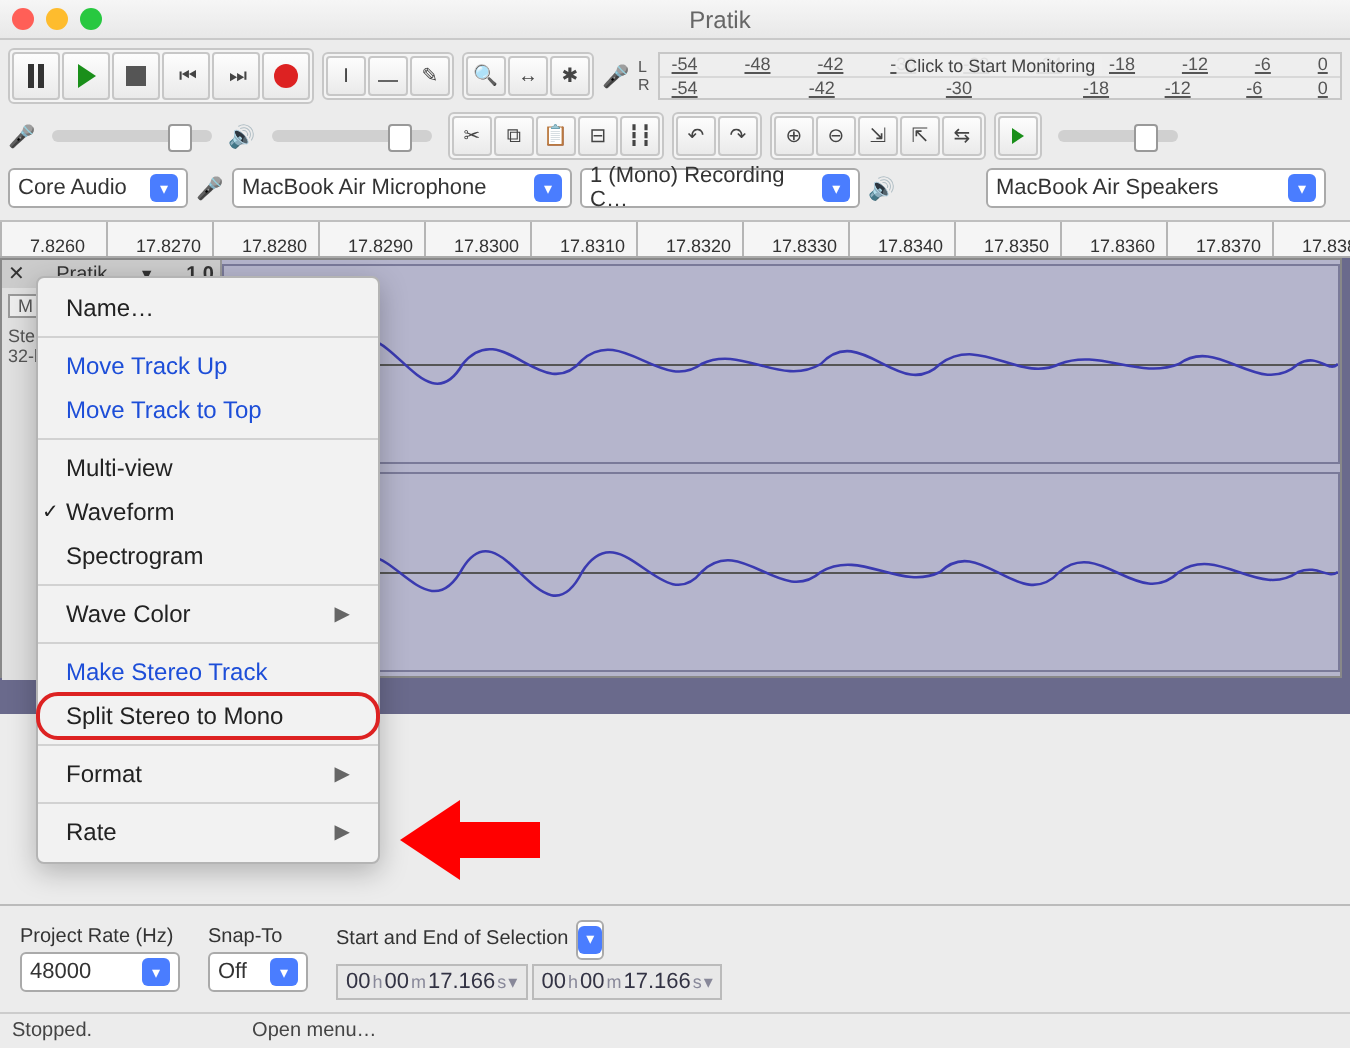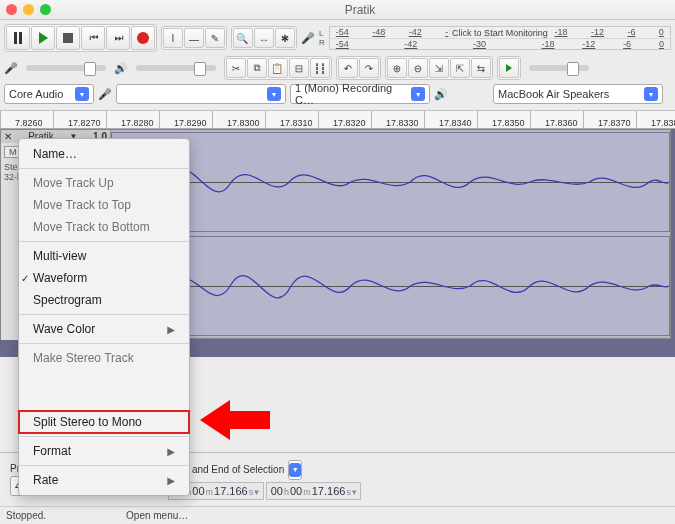--- a/index.html
+++ b/index.html
@@ -47,24 +47,24 @@
 .track-title{display:flex;align-items:center;justify-content:space-between;padding:1px 3px;background:#ccc;}
 .track-title .tri{font-size:8px;}
 .wave-panel{position:absolute;left:110px;right:0;height:100px;background:#b5b5cc;border:1px solid #7a7a99;}
 .wave-panel.top{top:2px;} .wave-panel.bot{top:106px;}
 .wave-mid{position:absolute;left:0;right:0;top:50%;height:1px;background:#555;}
 svg.wave{position:absolute;left:0;top:0;width:100%;height:100%;}
 
 
 .ctx-menu { position:absolute; left:18px; top:138px; width:172px; background:#f2f2f2; border:1px solid #b4b4b4; border-radius:4px; box-shadow:0 4px 14px rgba(0,0,0,0.25); padding:4px 0; z-index:50;}
 .ctx-item{padding:4px 14px;font-size:12px;color:#222;display:flex;align-items:center;justify-content:space-between;}
-.ctx-item.disabled{color:#737373;}
+.ctx-item.disabled{color:#1d4ed8;}
 .ctx-sep{height:1px;background:#d2d2d2;margin:3px 0;}
 .ctx-item .sub{font-size:10px;color:#666;}
-.ctx-item.highlight{outline:2px solid #d22;outline-offset:-1px;border-radius:0;margin-top:42px;}
+.ctx-item.highlight{outline:2px solid #d22;outline-offset:-1px;border-radius:10px;}
 .ctx-check{position:absolute;left:2px;font-size:10px;}
 .ctx-item{position:relative;}
 
 
 .red-arrow{position:absolute;left:200px;top:395px;z-index:60;}
 
 
 .bottombar{position:absolute;left:0;right:0;bottom:18px;height:54px;background:#ececec;border-top:1px solid #bbb;display:flex;align-items:center;gap:14px;padding:4px 10px;}
 .b-col{display:flex;flex-direction:column;gap:2px;}
 .b-label{font-size:10px;color:#333;}
@@ -195,20 +195,21 @@
     <div class="slider" style="width:60px;"></div>
   </div>
 
   <div class="device-row">
     <div class="select" style="width:90px;">
       <span>Core Audio</span>
         <span class="arrow">▾</span>
     </div>
     <span class="icon">🎤</span>
     <div class="select" style="width:170px;">
+      <span>MacBook Air Microphone</span>
         <span class="arrow">▾</span>
     </div>
     <div class="select" style="width:140px;">
       <span>1 (Mono) Recording C…</span>
         <span class="arrow">▾</span>
     </div>
     <span class="icon">🔊</span>
     <div class="select" style="width:170px;margin-left:41px;">
       <span>MacBook Air Speakers</span>
         <span class="arrow">▾</span>
@@ -267,23 +268,20 @@
   <div class="ctx-item">
       <span>Name…</span>
     </div>
   <div class="ctx-sep"></div>
   <div class="ctx-item disabled">
       <span>Move Track Up</span>
     </div>
   <div class="ctx-item disabled">
       <span>Move Track to Top</span>
     </div>
-  <div class="ctx-item disabled">
-      <span>Move Track to Bottom</span>
-    </div>
   <div class="ctx-sep"></div>
   <div class="ctx-item">
       <span>Multi-view</span>
     </div>
   <div class="ctx-item">
       <span class="ctx-check">✓</span>
       <span>Waveform</span>
     </div>
   <div class="ctx-item">
       <span>Spectrogram</span>

